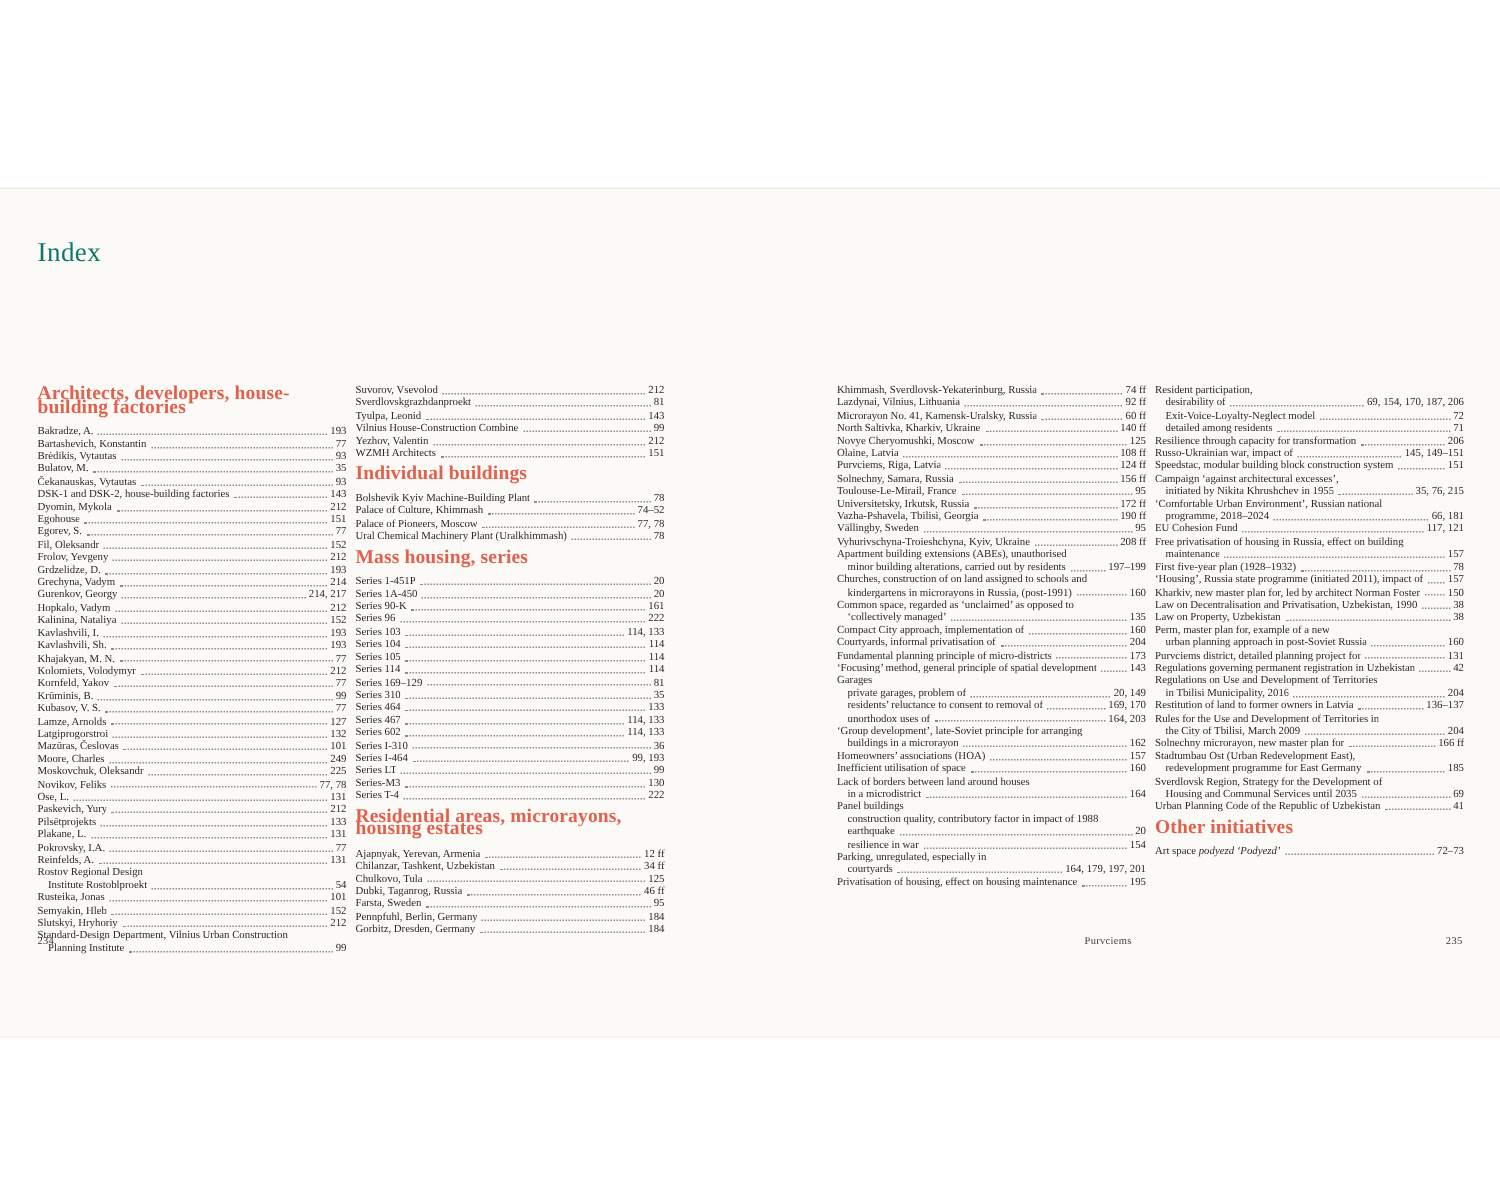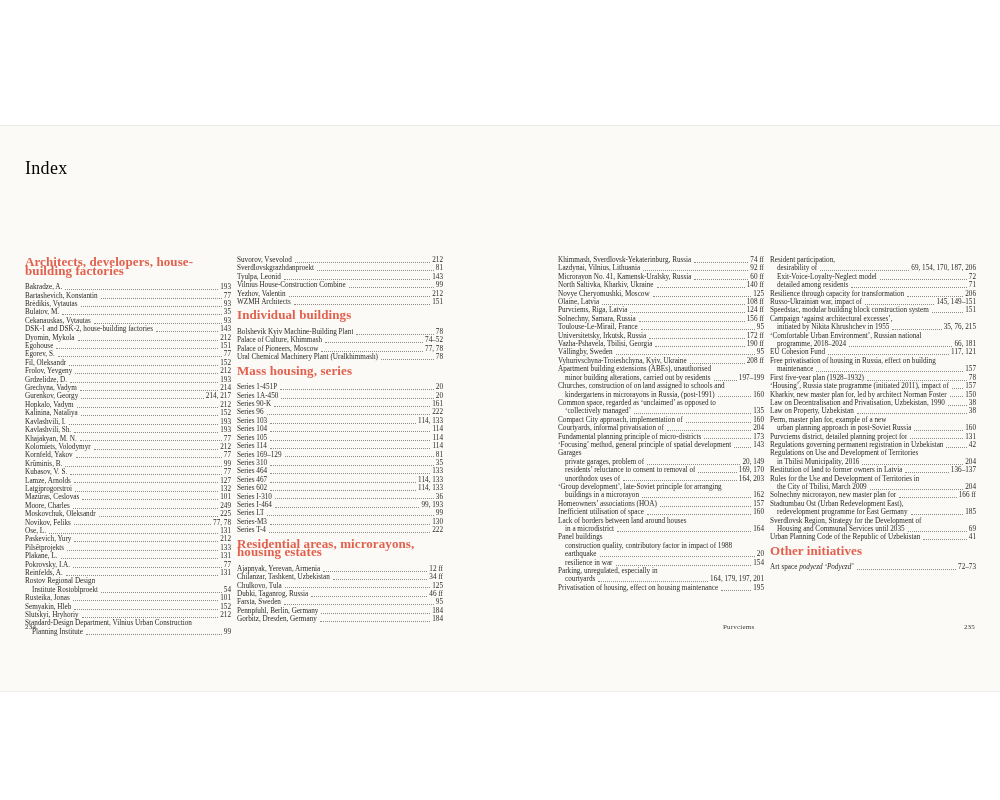--- a/index.html
+++ b/index.html
@@ -7,21 +7,21 @@
     width:1000px;height:800px;position:relative;background:#ffffff;
     font-family:"Liberation Serif","DejaVu Serif",serif;
     -webkit-font-smoothing:antialiased;
   }
   .spread{
     position:absolute;left:0;top:125px;width:1000px;height:565px;
     background:#fbfaf7;border-top:1px solid #edebe6;border-bottom:1px solid #f1efeb;
   }
   .title{
     position:absolute;left:25px;top:146px;font-size:18px;letter-spacing:.3px;
-    color:#000000;font-weight:400;
+    color:#0f766e;font-weight:400;
   }
   .col{
     position:absolute;top:256px;width:206px;display:flow-root;
     font-size:7.2px;line-height:8.4px;color:#2a2a28;
   }
   .col-0{left:25px}.col-1{left:237px}.col-2{left:558px}.col-3{left:770px}
   .hd{
     color:var(--accent,#e2614e);font-weight:bold;margin:5px 0 8px;
     font-size:13px;line-height:8.6px;letter-spacing:.1px;
   }

